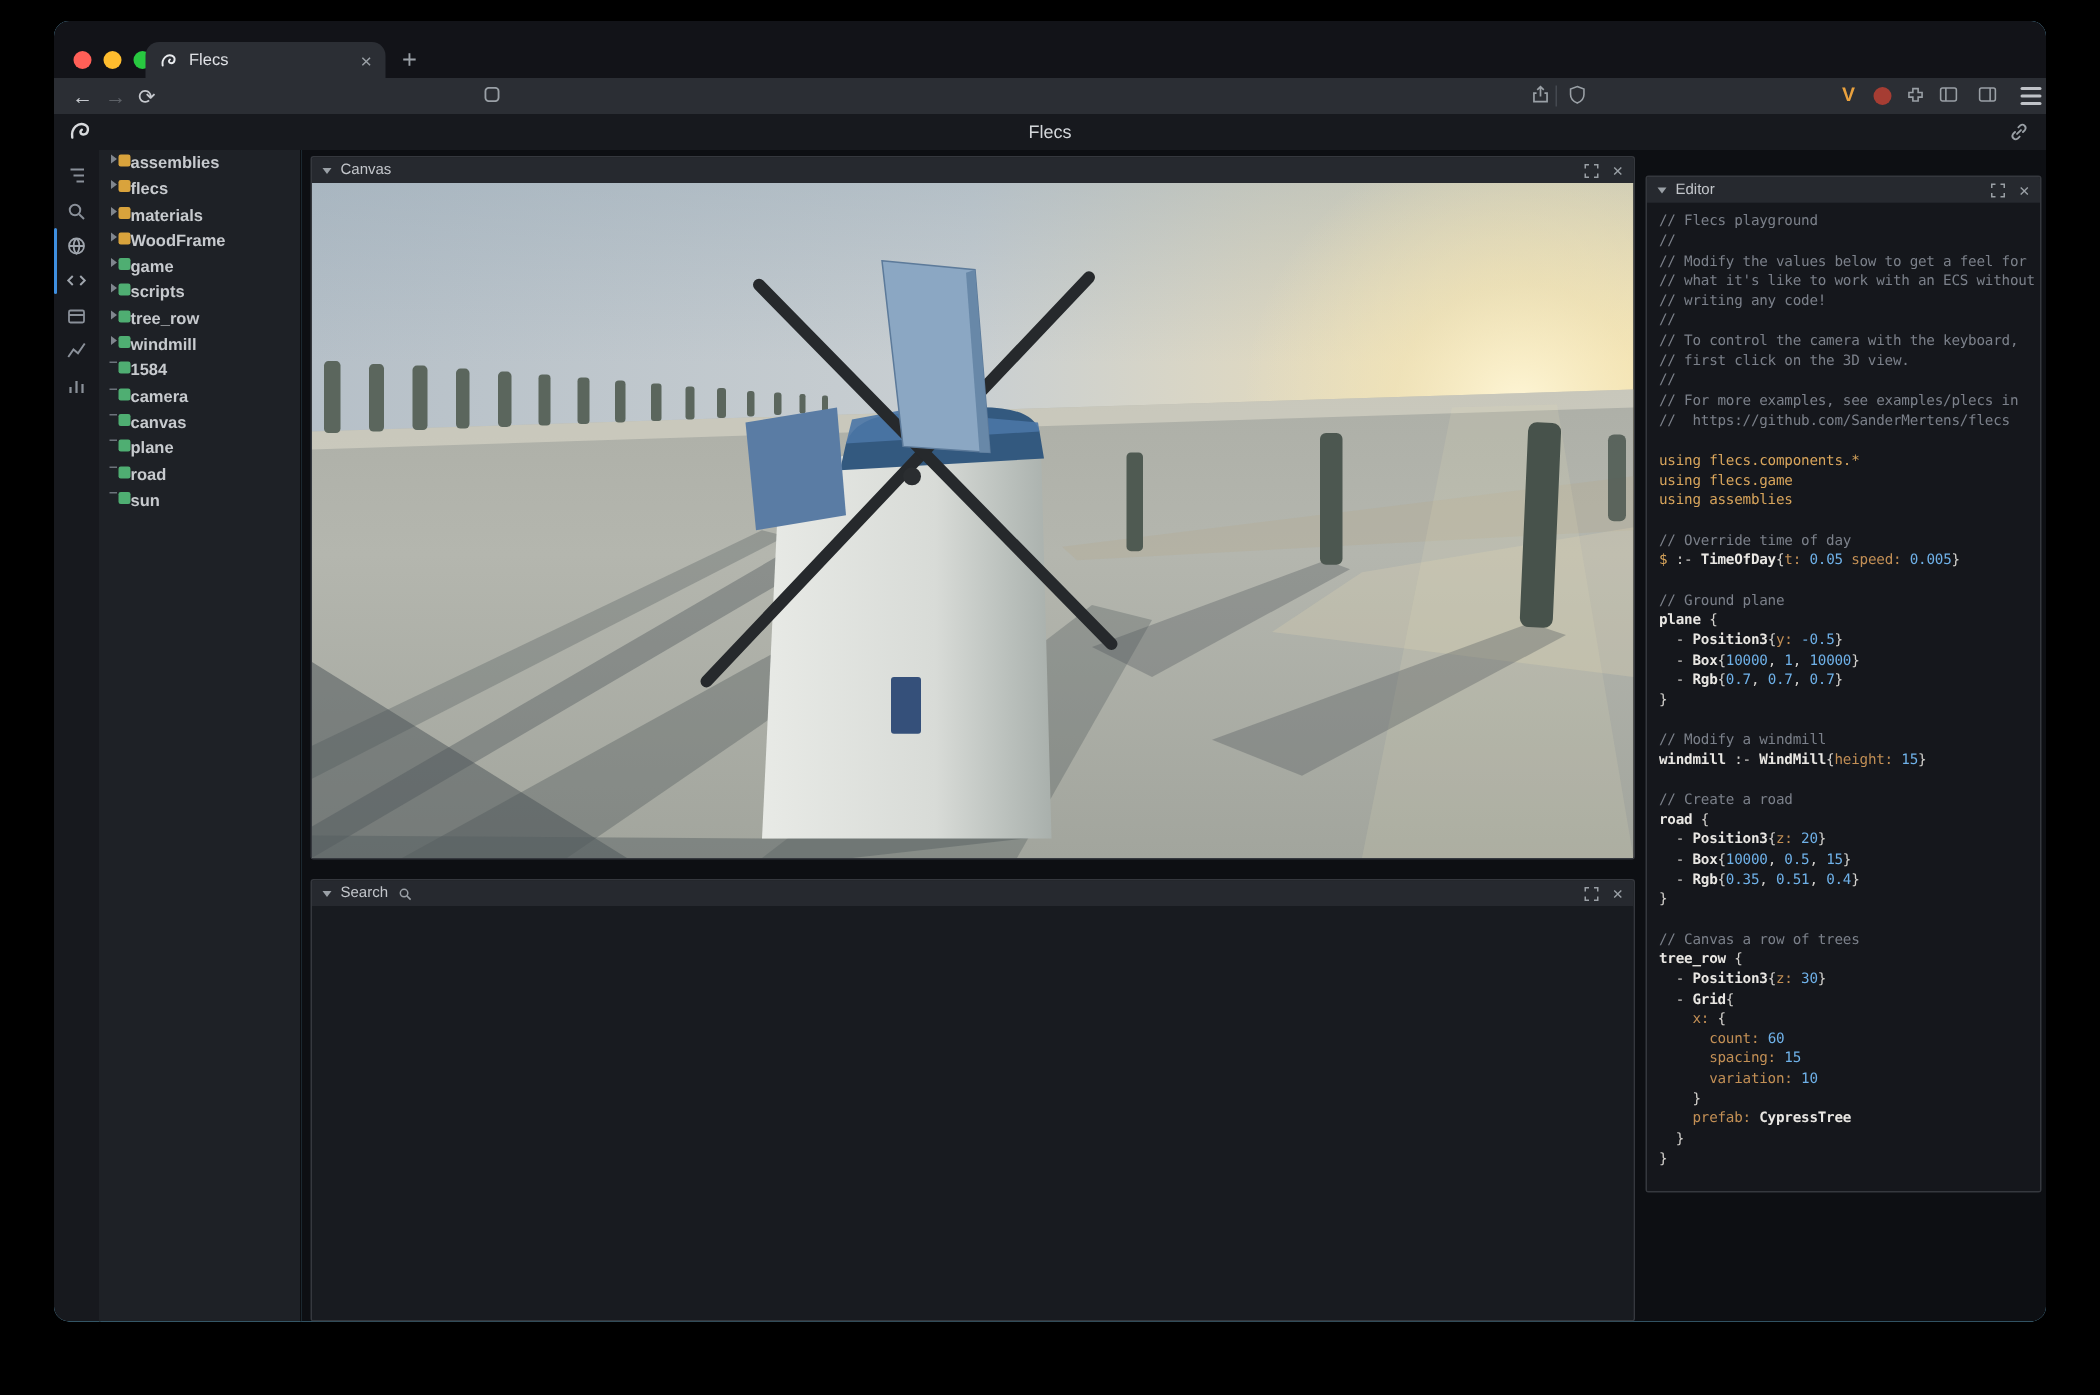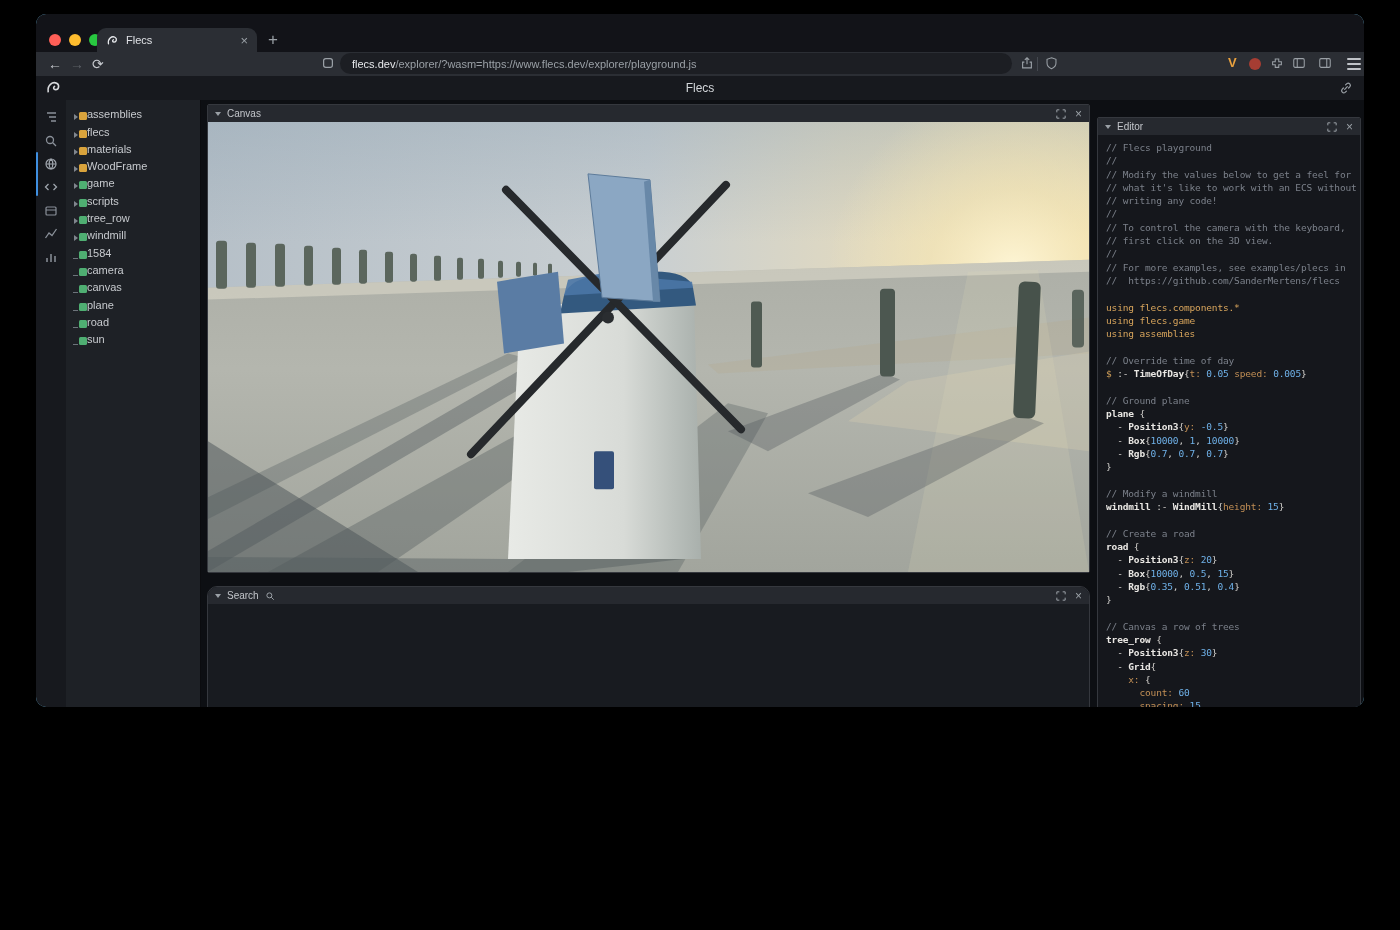--- a/index.html
+++ b/index.html
@@ -1,18 +1,18 @@
 <!DOCTYPE html>
 <html><head>
 <meta charset="utf-8">
 <style>
   html,body{margin:0;padding:0;}
   body{width:1400px;height:930px;background:#000;overflow:hidden;
        font-family:"Liberation Sans",sans-serif;-webkit-font-smoothing:antialiased;}
-  .window{position:absolute;left:36px;top:14px;width:1328px;height:693px;
+  .window{position:absolute;left:36px;top:14px;width:1328px;height:867px;
           background:#7dd3fc;border-radius:10px;overflow:hidden;
           box-shadow:0 24px 70px rgba(0,0,0,.7);}
   
   .tabbar{position:absolute;left:0;top:0;right:0;height:38px;background:#121318;}
   .traffic{position:absolute;left:13px;top:20px;display:flex;gap:8px;}
   .tl{width:12px;height:12px;border-radius:50%;}
   .tab{position:absolute;left:61px;top:14px;width:160px;height:24px;background:#2b2e34;
        border-radius:9px 9px 0 0;display:flex;align-items:center;padding:0 9px;gap:7px;box-sizing:border-box;}
   .tab-title{font-size:11px;color:#dfe1e5;flex:1;white-space:nowrap;overflow:hidden;}
   .tab-close{color:#9aa0a6;font-size:13px;line-height:1;}
@@ -38,21 +38,21 @@
             font-size:12px;color:#d3d6da;}
   .applogo{position:absolute;left:9px;top:3px;}
   .linkico{position:absolute;right:11px;top:5px;}
   
   .iconstrip{position:absolute;left:0;top:86px;width:30px;bottom:0;background:#17191e;border-right:1px solid #24262c;}
   .sico{position:absolute;left:7px;width:16px;height:16px;}
   .accentbar{position:absolute;left:0;top:52px;width:2px;height:44px;border-radius:1px;}
   
   .treepanel{position:absolute;left:30px;top:86px;width:135px;bottom:0;background:#1e2126;
              border-right:1px solid #0b0c0f;box-sizing:border-box;padding-top:3px;overflow:hidden;}
-  .trow{height:17.3px;display:flex;align-items:flex-end;padding-left:6px;gap:0;font-size:11px;color:#c7cace;}
+  .trow{height:17.3px;display:flex;align-items:flex-start;padding-left:6px;gap:0;font-size:11px;color:#c7cace;font-weight:bold;}
   .tw{width:7px;display:flex;justify-content:center;align-items:center;}
   .arr{width:0;height:0;border-top:3.5px solid transparent;border-bottom:3.5px solid transparent;border-left:4.5px solid #80868e;}
   .dash{width:5px;height:1px;background:#6d737b;}
   .sq{width:8px;height:8px;border-radius:1.5px;flex:0 0 auto;}
   
   .mainbg{position:absolute;left:165px;top:86px;right:0;bottom:0;background:#0d0f13;}
   .panel{position:absolute;background:#15171c;border:1px solid #35383e;border-radius:2px;box-sizing:border-box;overflow:hidden;}
   .phead{height:17px;background:#26292f;display:flex;align-items:center;padding:0 7px;gap:6px;
          font-size:10px;color:#c3c6cb;border-bottom:1px solid #35383e;}
   .chev{width:0;height:0;border-left:3.5px solid transparent;border-right:3.5px solid transparent;border-top:4px solid #9aa0a6;}
@@ -96,24 +96,20 @@
 
   <div class="toolbar">
     <span class="navbtn" style="left:12px">←</span>
     <span class="navbtn dim" style="left:34px">→</span>
     <span class="navbtn" style="left:56px">⟳</span>
     <span class="tbico" style="left:285px">
       <svg width="14" height="14" viewBox="0 0 16 16">
           <rect x="3" y="3" width="10" height="10" rx="2.5" fill="none" stroke="#9aa0a6" stroke-width="1.4"></rect>
         </svg>
     </span>
-    <div class="omni">
-      <span class="host">flecs.dev</span>
-        <span class="path">/explorer/?wasm=https://www.flecs.dev/explorer/playground.js</span>
-    </div>
     <span class="tbico" style="left:984px">
       <svg width="14" height="14" viewBox="0 0 16 16">
           <g fill="none" stroke="#9aa0a6" stroke-width="1.3">
             <path d="M8 9.5 V2.5 M5.5 4.5 L8 2 L10.5 4.5"></path>
             <path d="M5 7 H3 V13.5 H13 V7 H11"></path>
           </g>
         </svg>
     </span>
     <span class="tbdiv"></span>
     <span class="tbico" style="left:1009px">
@@ -415,21 +411,21 @@
           </g>
           <polygon points="380,52 442,58 452,180 394,176" fill="#8ba7c3" stroke="#5c7a9a" stroke-width="1"></polygon>
           <polygon points="436,60 445,180 452,180 442,58" fill="#6888a8"></polygon>
           <polygon points="289,160 350,150 356,222 296,232" fill="#5a7ca4"></polygon>
           <circle cx="400" cy="196" r="6" fill="#2a2d30"></circle>
         </g>
       </svg>
     </div>
   </div>
 
-  <div class="panel" style="left:171px;top:572px;width:883px;height:295px;border-radius:10px;">
+  <div class="panel" style="left:171px;top:572px;width:883px;height:295px;">
     <div class="phead">
       <span class="chev"></span>
       <span>Search</span>
       <svg width="10" height="10" viewBox="0 0 16 16">
           <g fill="none" stroke="#9aa0a6" stroke-width="1.6">
             <circle cx="7" cy="7" r="4"></circle>
             <path d="M10 10 L14 14"></path>
           </g>
         </svg>
       <span class="phright">

